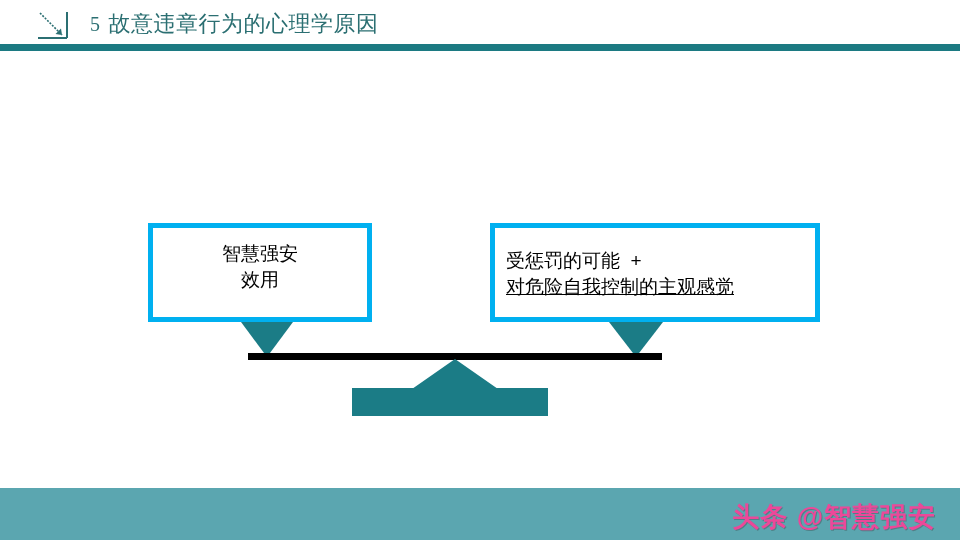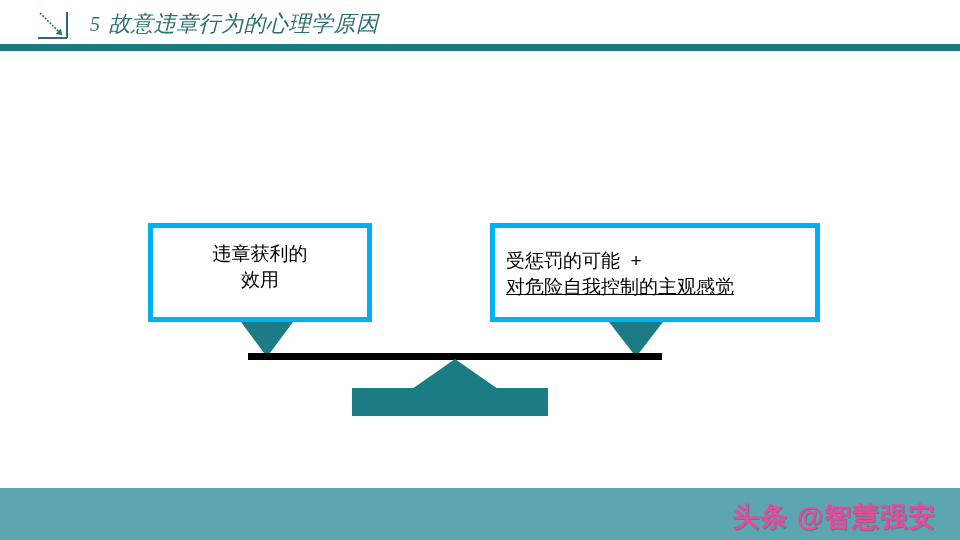--- a/index.html
+++ b/index.html
@@ -21,21 +21,20 @@
   
   #header-title {
     position: absolute;
     left: 90px;
     top: 9px;
     font-size: 22px;
     color: #2b6f72;
     font-family: "Liberation Serif", "DejaVu Serif", serif;
     white-space: nowrap;
     letter-spacing: 0.5px;
-    font-style: italic;
   }
   #header-number {
     font-family: "Liberation Serif", "DejaVu Serif", serif;
     font-size: 20px;
     color: #2b6f72;
     margin-right: 8px;
   }
   #header-arrow-icon {
     position: absolute;
     left: 36px;
@@ -188,21 +187,21 @@
   </div>
 
   <div id="header-title">
     <span id="header-number">5</span><span>故意违章行为的心理学原因</span>
   </div>
 
   <div id="header-rule"></div>
 
 
   <div id="left-box" class="pan-box">
-    <div class="box-text">违章获利的</div>
+    <div class="box-text">智慧强安</div>
     <div class="box-text" style="top:39px;">效用</div>
   </div>
 
   <div id="right-box" class="pan-box">
     <div class="box-text">受惩罚的可能  +</div>
     <div class="box-text" style="top:38px;text-decoration:underline;">对危险自我控制的主观感觉</div>
   </div>
 
   <div id="left-hanger" class="hanger-triangle"></div>
   <div id="right-hanger" class="hanger-triangle"></div>

